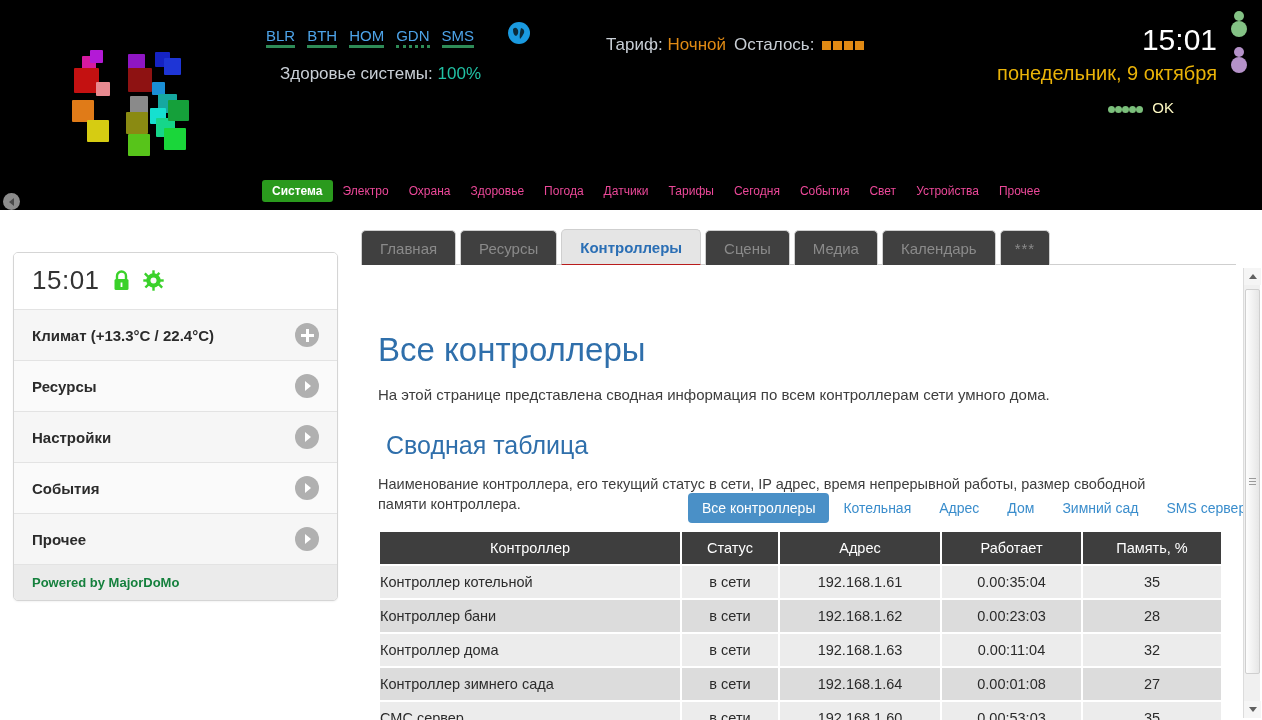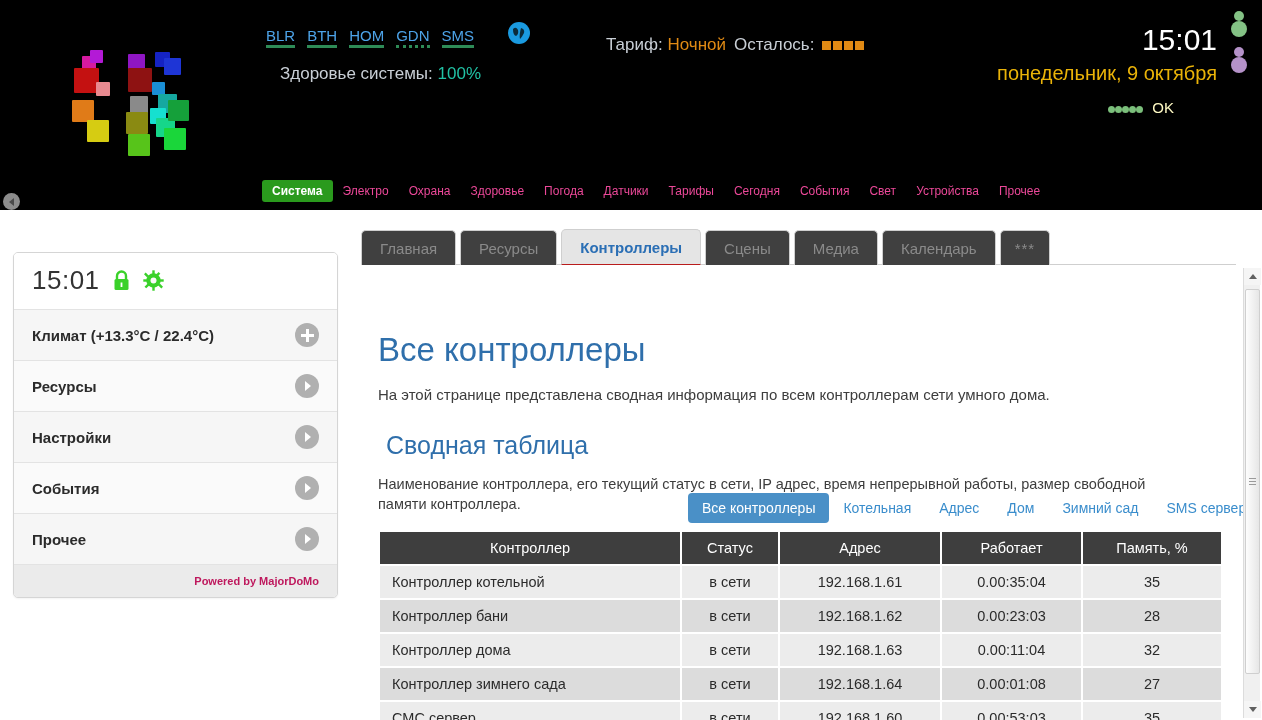--- a/index.html
+++ b/index.html
@@ -189,21 +189,21 @@
   .circ-btn .chev {
     width: 0; height: 0;
     border-top: 5px solid transparent;
     border-bottom: 5px solid transparent;
     border-left: 6px solid #ffffff;
     margin-left: 2px;
   }
   #sidebar .powered {
     padding: 10px 18px;
     background: #ebebeb;
-    font-size: 11px; color: #be185d; font-weight: bold; text-align: right;
+    font-size: 13px; color: #15803d; font-weight: bold;
   }
 
   
   #tabs {
     position: absolute; left: 361px; top: 13px;
     display: flex; align-items: flex-end; gap: 4px;
     border-bottom: 1px solid #cfcfcf;
     width: 875px;
     padding-left: 0px;
     height: 42px;
@@ -292,21 +292,21 @@
     text-align: center;
   }
   #ctable td {
     background: #dcdcdc;
     font-size: 14.5px;
     color: #2b2b2b;
     padding: 8px 6px;
     text-align: center;
   }
   #ctable tr:nth-child(odd) td { background: #ececec; }
-  #ctable td.name { text-align: left; padding-left: 12px; }
+  #ctable td.name { text-align: left; padding-left: 0; }
 
   
   #scroll {
     position: absolute; right: 2px; top: 58px;
     width: 17px; height: 450px;
     background: #f0f0f0;
     border-left: 1px solid #dcdcdc;
   }
   #scroll .arrow {
     width: 17px; height: 17px;

